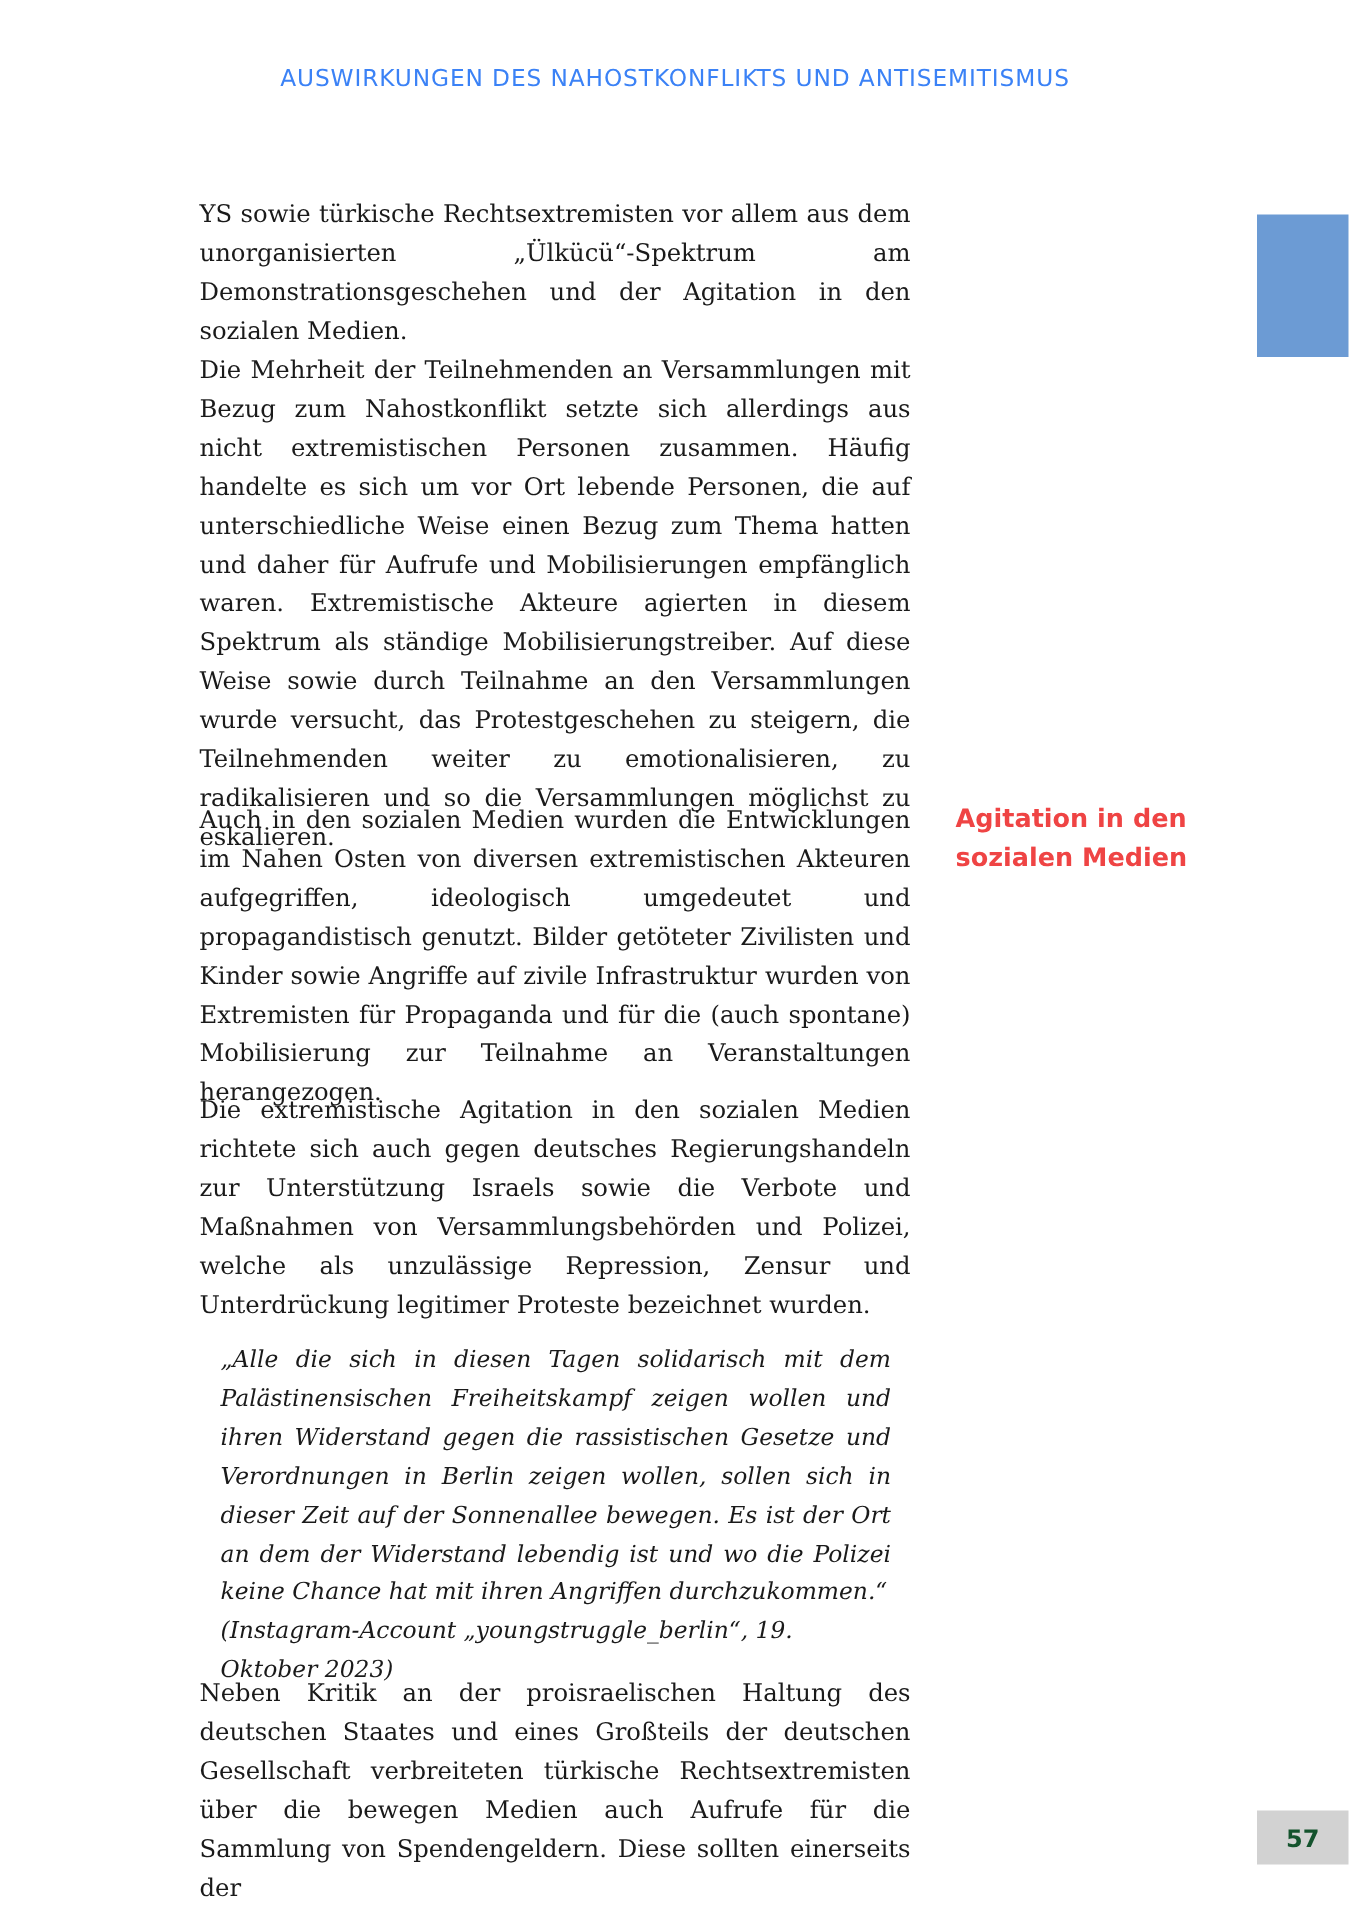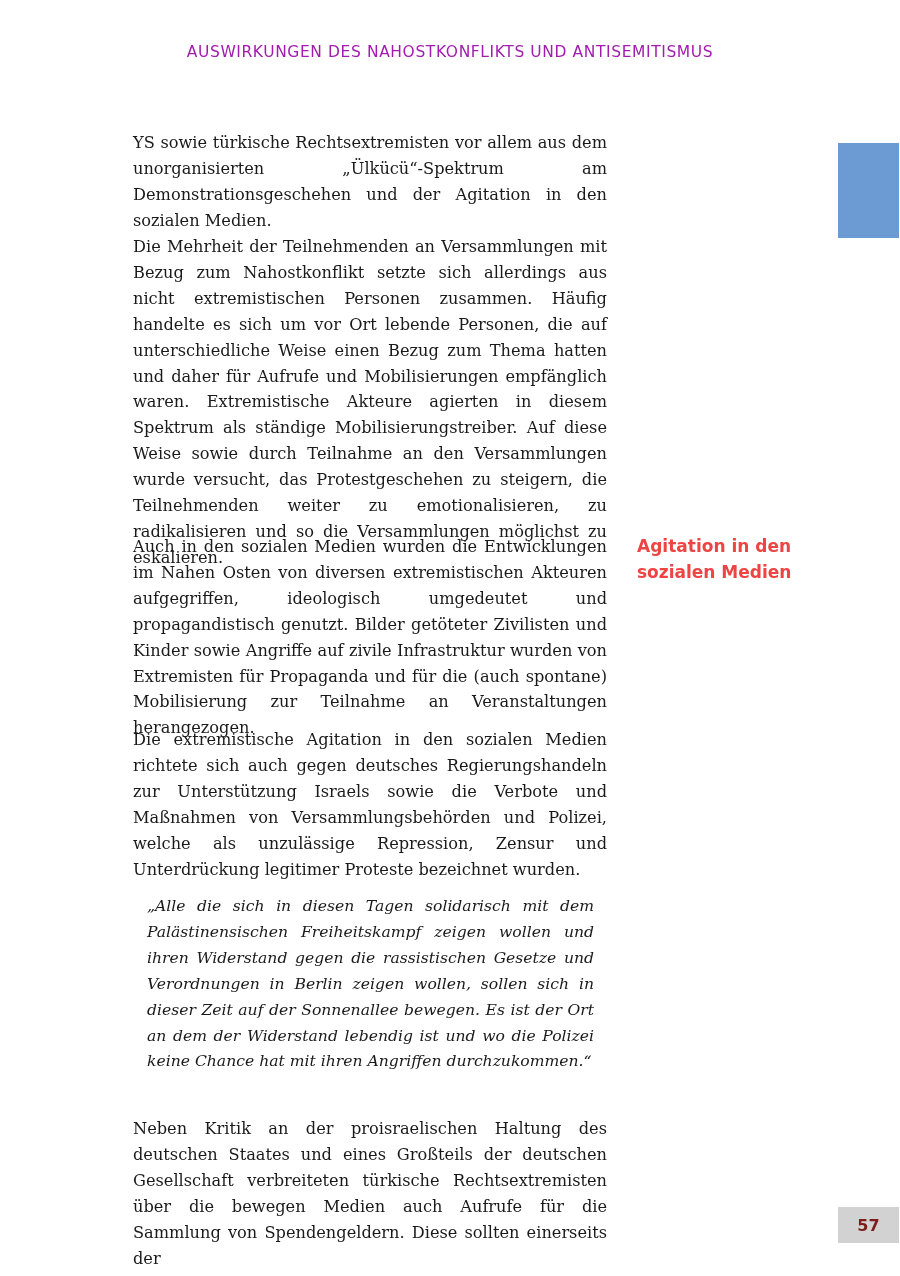--- a/index.html
+++ b/index.html
@@ -2,28 +2,28 @@
 <html><head>
   <meta charset="utf-8">
   <style>
     html, body { margin: 0; padding: 0; }
     body {
       width: 900px; height: 1276px; background: #ffffff; position: relative; overflow: hidden;
       color: #1a1a1a;
     }
     .running-head {
       position: absolute; top: 43px; left: 0; width: 900px; text-align: center;
-      font-family: "DejaVu Sans", sans-serif; font-size: 15.5px; letter-spacing: 0.6px; color: #a21caf;
+      font-family: "DejaVu Sans", sans-serif; font-size: 15.5px; letter-spacing: 0.6px; color: #3b82f6;
     }
     .tab-marker {
       position: absolute; left: 838px; top: 143px; width: 61px; height: 95px; background: #6c9bd4;
     }
     .page-number {
       position: absolute; left: 838px; top: 1207px; width: 61px; height: 36px; background: #d2d2d2;
-      font-family: "DejaVu Sans", sans-serif; font-weight: bold; font-size: 16px; color: #7f1d1d;
+      font-family: "DejaVu Sans", sans-serif; font-weight: bold; font-size: 16px; color: #14532d;
       display: flex; align-items: center; justify-content: center;
     }
     .col {
       position: absolute; left: 121px; width: 498px;
       font-family: "DejaVu Serif", serif; font-size: 16.2px; line-height: 25.9px;
       text-align: justify; hyphens: manual;
     }
     .col p { margin: 12px; }
     .quote {
       position: absolute; left: 147px; width: 447px;
@@ -58,19 +58,20 @@
 </div>
 
 <div class="margin-head">Agitation in den sozialen Medien</div>
 
 <div class="col" style="top:715px;">
   <p>Die extremistische Agitation in den sozialen Medien richtete sich auch gegen deutsches Regierungshandeln zur Unterstützung Israels sowie die Verbote und Maßnahmen von Versammlungsbehörden und Polizei, welche als unzulässige Repression, Zensur und Unterdrückung legitimer Proteste bezeichnet wurden.</p>
 </div>
 
 <div class="quote" style="top:871px;">
   <p>„Alle die sich in diesen Tagen solidarisch mit dem Palästinensischen Freiheitskampf zeigen wollen und ihren Widerstand gegen die rassistischen Gesetze und Verordnungen in Berlin zeigen wollen, sollen sich in dieser Zeit auf der Sonnenallee bewegen. Es ist der Ort an dem der Widerstand lebendig ist und wo die Polizei keine Chance hat mit ihren Angriffen durchzukommen.“</p>
+  <p class="source">(Instagram-Account „youngstruggle_berlin“, 19. Oktober 2023)</p>
 </div>
 
 <div class="col" style="top:1104px;">
   <p>Neben Kritik an der proisraelischen Haltung des deutschen Staates und eines Großteils der deutschen Gesellschaft verbreiteten türkische Rechtsextremisten über die bewegen Medien auch Aufrufe für die Sammlung von Spendengeldern. Diese sollten einerseits der</p>
 </div>
 
 <div class="page-number">57</div>
 
 </body></html>

